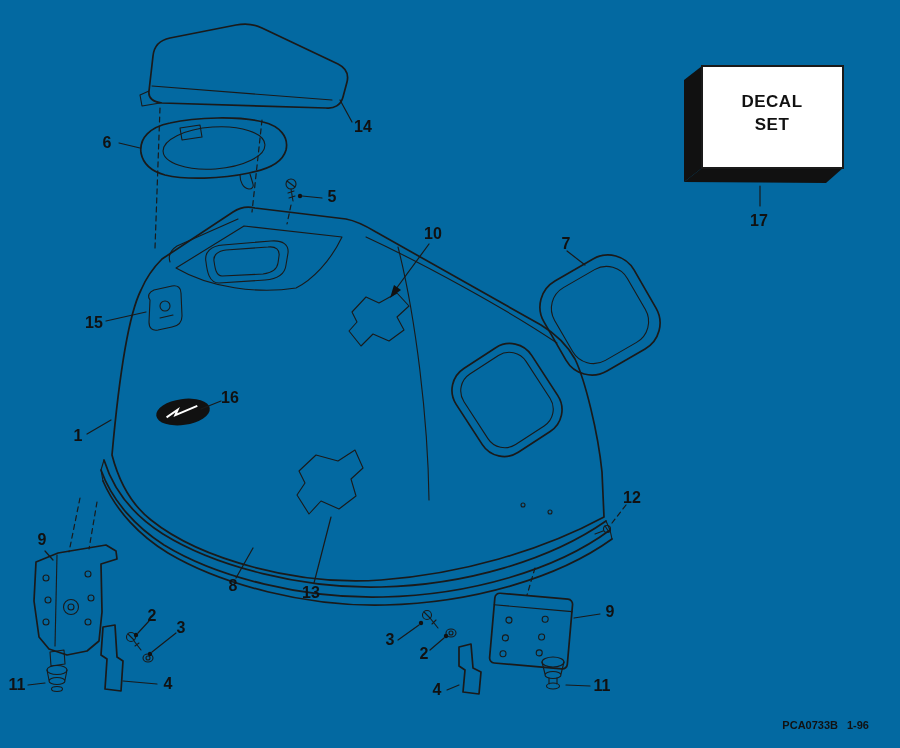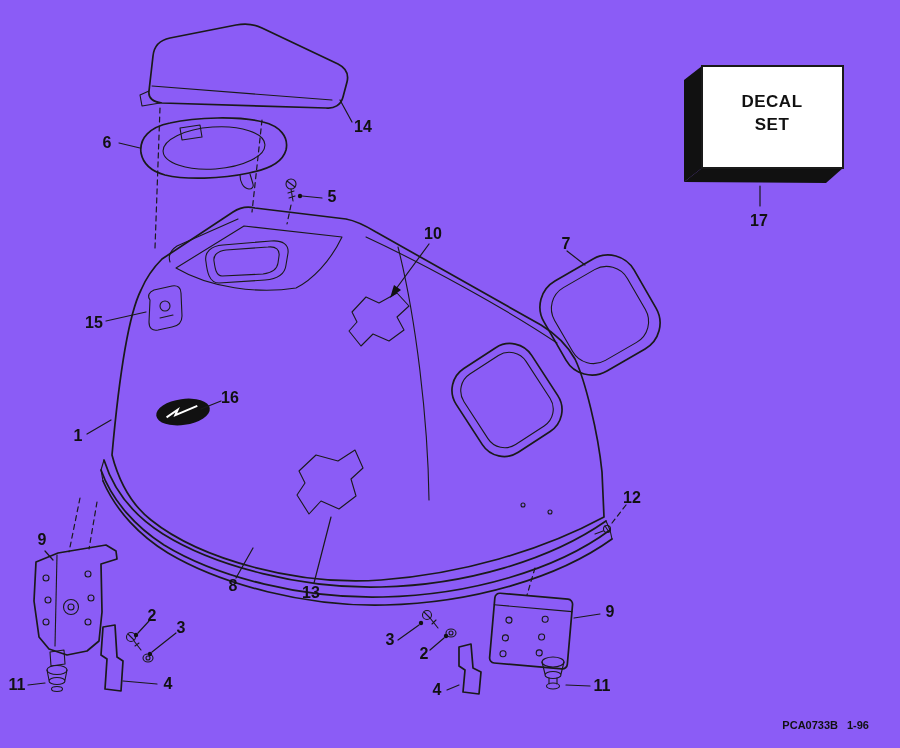--- a/index.html
+++ b/index.html
@@ -1,16 +1,16 @@
 <!DOCTYPE html>
 <html><head>
 <meta charset="utf-8">
 <style>
   html,body{margin:0;padding:0;background:#fff;}
-  .canvas{position:relative;width:900px;height:748px;background:#8b5cf6;overflow:hidden;
+  .canvas{position:relative;width:900px;height:748px;background:#0369a1;overflow:hidden;
           font-family:"Liberation Sans",sans-serif;}
   svg{display:block;}
   .ln{fill:none;stroke:#1a1a1a;stroke-width:1.7;stroke-linejoin:round;stroke-linecap:round;}
   .tn{stroke-width:1.1;}
   .dsh{fill:none;stroke:#1a1a1a;stroke-width:1.2;stroke-dasharray:5 4;stroke-linecap:round;}
   .ldr{fill:none;stroke:#1a1a1a;stroke-width:1.2;stroke-linecap:round;}
   .blk{fill:#111;stroke:none;}
   .callout{font:bold 16px "Liberation Sans",sans-serif;fill:#111;text-anchor:middle;}
   .decalTxt{font:bold 17px "Liberation Sans",sans-serif;fill:#111;text-anchor:middle;letter-spacing:.5px;}
   .code{font:bold 11px "Liberation Sans",sans-serif;fill:#111;}

